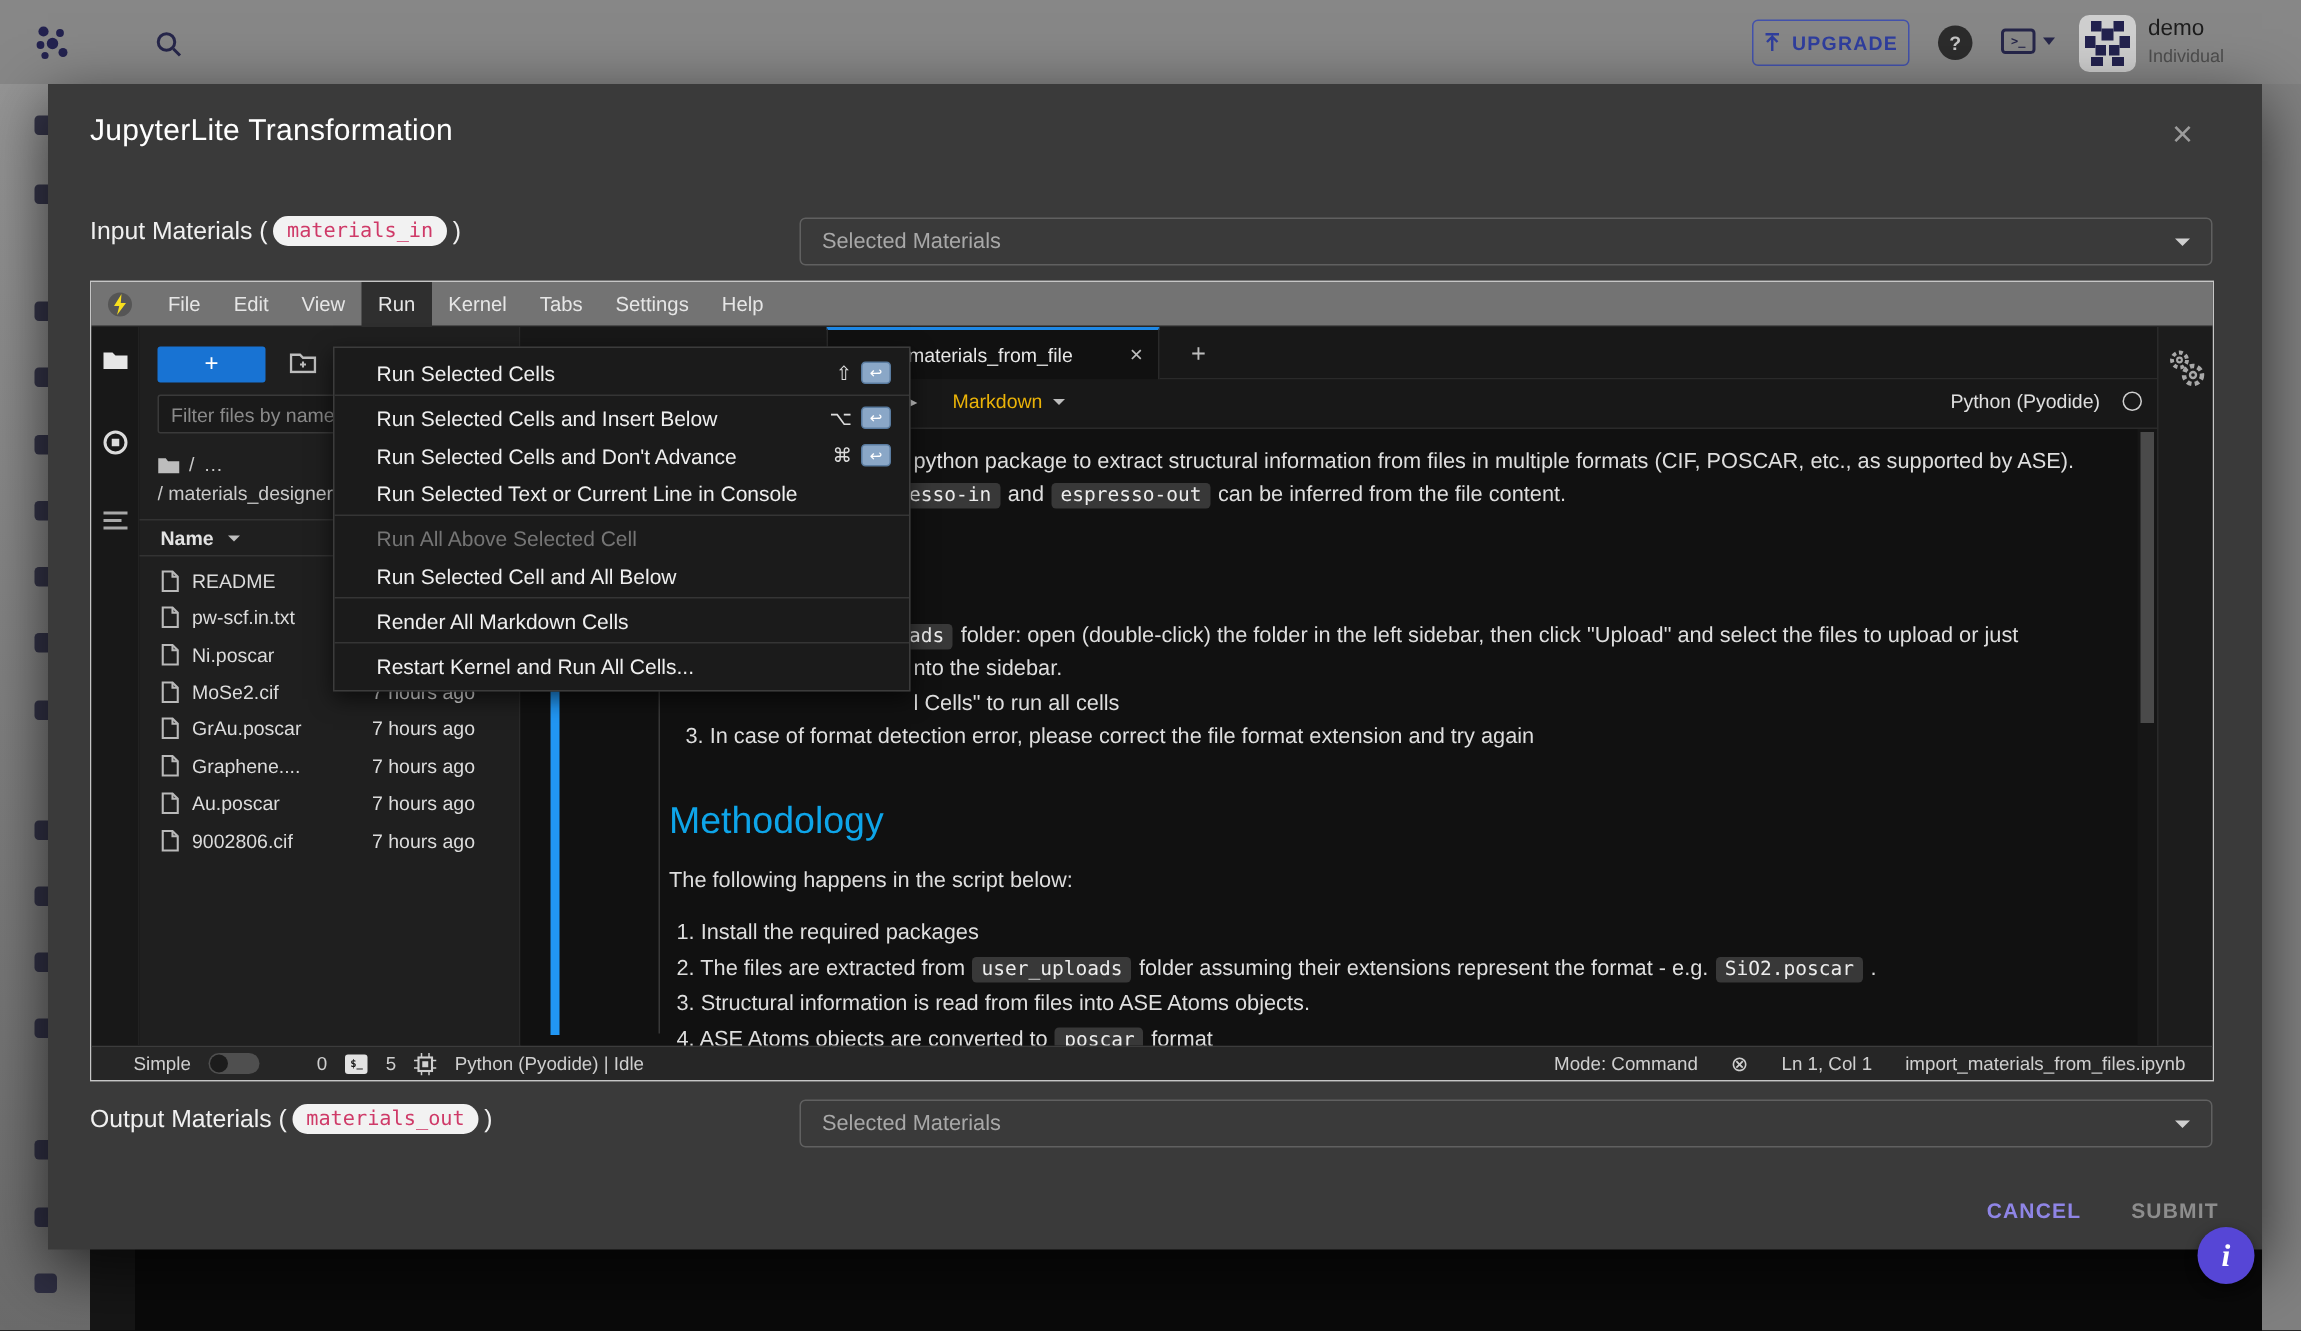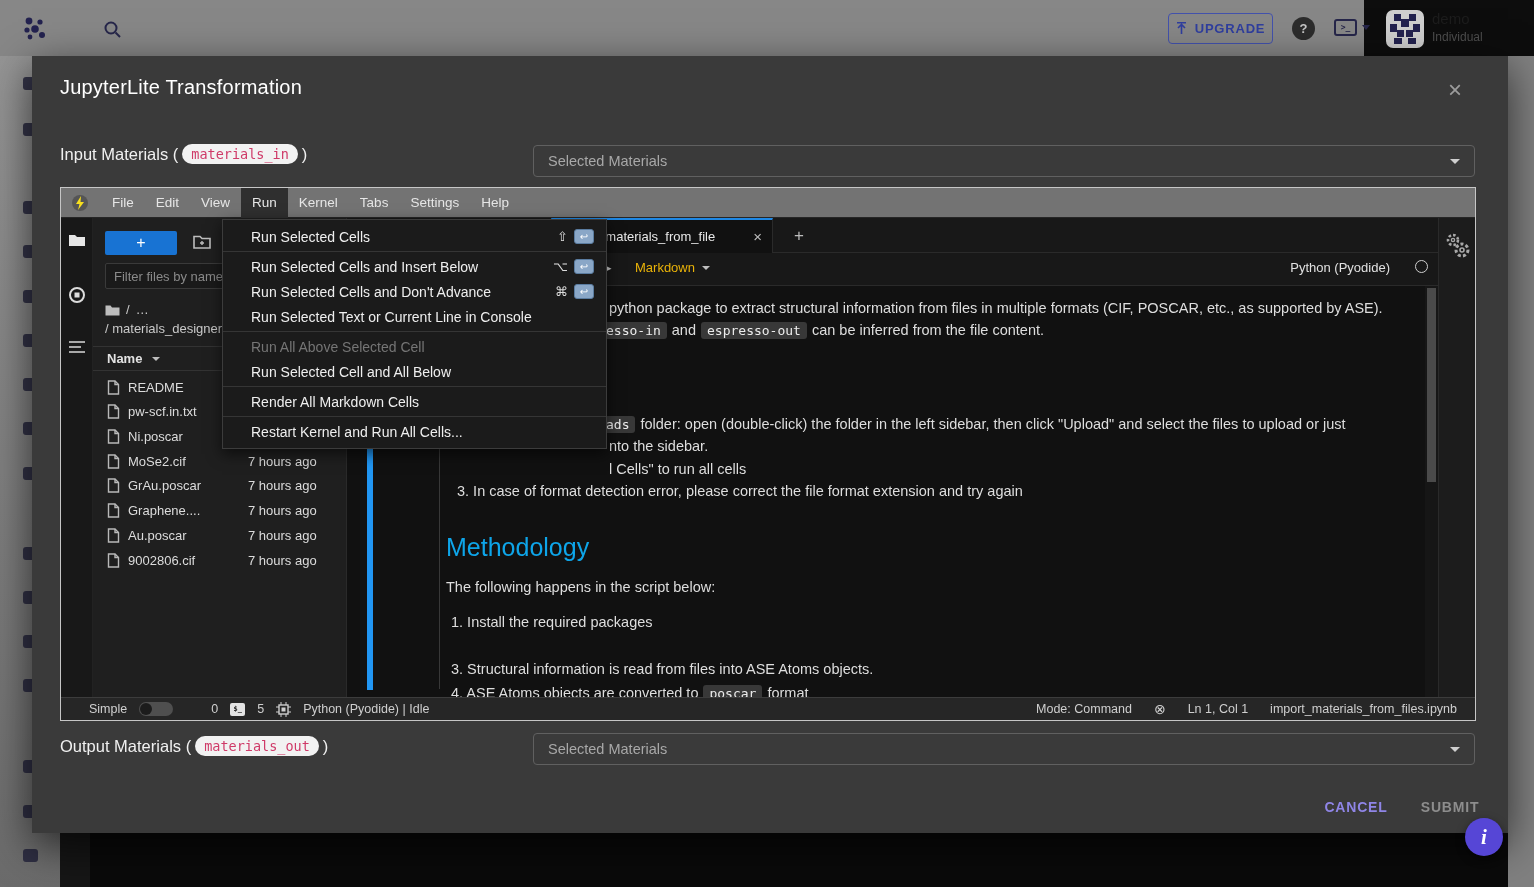--- a/index.html
+++ b/index.html
@@ -1,21 +1,21 @@
 <!DOCTYPE html>
 <html><head>
 <meta charset="utf-8">
 <style>
   *{box-sizing:border-box;margin:0;padding:0}
   body{width:1534px;height:887px;position:relative;overflow:hidden;background:#0d0d0d;
        font-family:"Liberation Sans",sans-serif;-webkit-font-smoothing:antialiased}
   .abs{position:absolute}
 
   
-  .topbar{left:0;top:0;width:1364px;height:56px;background:#878787}
+  .topbar{left:0;top:0;width:1534px;height:56px;background:#878787}
   .side{left:0;top:56px;width:60px;height:831px;background:linear-gradient(180deg,#959595,#6b6b6b)}
   .si{position:absolute;left:23px;width:15px;height:13px;border-radius:3px;background:#24243c;opacity:.85}
   .rstrip{right:0;top:56px;width:26px;height:831px;background:#808080}
   .canvas{left:60px;top:56px;right:26px;bottom:0;background:#161616}
   .canvas-dark{left:90px;top:789px;right:26px;bottom:0;background:#0a0a0a}
   .upgrade{left:1168px;top:13px;width:105px;height:31px;border:1px solid #4352ad;border-radius:4px;
            color:#2f3e9e;font-size:13px;font-weight:bold;letter-spacing:.8px;
            display:flex;align-items:center;justify-content:center;gap:8px;background:transparent}
   .helpbtn{left:1292px;top:17px;width:23px;height:23px;border-radius:50%;background:#2c2c2c;color:#c6c6c6;
            font-size:13px;font-weight:bold;display:flex;align-items:center;justify-content:center}
@@ -79,21 +79,21 @@
         border-left:1px solid #2a2a2a;border-right:1px solid #2a2a2a;display:flex;align-items:center;
         padding:0 10px;color:#e8e8e8;font-size:13px;cursor:pointer}
   .jtab .tlabel{white-space:nowrap;overflow:hidden;flex:1}
   .jtab .tclose{margin-left:6px;color:#bdbdbd;font-size:15px}
   .jnewtab{position:absolute;left:440px;top:6px;width:24px;height:24px;color:#bdbdbd;font-size:17px;
            display:flex;align-items:center;justify-content:center;cursor:pointer}
   .jtoolbar{height:33px;background:#181818;border-bottom:1px solid #2a2a2a;position:relative}
   .runsliver{position:absolute;left:258px;top:7px;color:#cfcfcf;font-size:13px}
   .celltype{position:absolute;left:288px;top:7px;display:flex;align-items:center;gap:7px;color:#eab308;font-size:13px;cursor:pointer}
   .celltype .caret3{width:0;height:0;border-left:4px solid transparent;border-right:4px solid transparent;border-top:4px solid #bdbdbd}
-  .kernel{position:absolute;right:10px;top:7px;display:flex;gap:25px;color:#e0e0e0;font-size:13px}
+  .kernel{position:absolute;right:10px;top:7px;display:flex;align-items:center;gap:15px;color:#e0e0e0;font-size:13px}
   .kcircle{width:13px;height:13px;border-radius:50%;border:1.5px solid #cfcfcf}
   .jcontent{flex:1;position:relative;overflow:hidden;background:#111}
   .cellbar{position:absolute;left:20px;top:6px;width:6px;height:398px;background:#2196f3}
   .cellbox{position:absolute;left:92px;top:6px;right:16px;bottom:8px;border-left:1px solid #383838}
   .ntext{position:absolute;color:#dedede;font-size:14.5px;white-space:nowrap}
   .code{font-family:"DejaVu Sans Mono",monospace;font-size:13px;background:#383838;color:#ececec;
         padding:1px 6px;border-radius:3px;margin:0 5px}
   .nh2{position:absolute;color:#0ea5e9;font-size:25px;font-weight:normal}
   .vtrack{position:absolute;right:0;top:0;bottom:0;width:13px;background:#161616}
   .vthumb{position:absolute;right:2px;top:2px;width:9px;height:194px;background:#4a4a4a}
@@ -102,21 +102,21 @@
            justify-content:space-between;color:#cfcfcf;font-size:12.5px}
   .jsleft{display:flex;align-items:center;gap:12px;padding-left:28px}
   .jsright{display:flex;align-items:center;gap:22px;padding-right:18px}
   .toggle{width:34px;height:14px;border-radius:7px;background:#4f4f4f;position:relative;cursor:pointer}
   .knob{position:absolute;left:1px;top:1px;width:12px;height:12px;border-radius:50%;background:#1c1c1c}
   .termicon{width:15px;height:13px;background:#e3e3e3;border-radius:2px;color:#1a1a1a;font-size:7px;
             font-family:"DejaVu Sans Mono",monospace;display:flex;align-items:center;justify-content:center;font-weight:bold}
   .shieldx{font-size:14px;color:#cfcfcf}
 
   
-  .runmenu{left:190px;top:163px;width:385px;background:#1b1b1b;border:1px solid #3c3c3c;
+  .runmenu{left:190px;top:175px;width:385px;background:#1b1b1b;border:1px solid #3c3c3c;
            box-shadow:0 5px 14px rgba(0,0,0,.6);padding:4px 0;z-index:10}
   .mi{height:25px;display:flex;align-items:center;padding:0 12px 0 28px;color:#efefef;font-size:14px;cursor:pointer}
   .mi .sc{margin-left:auto;display:flex;align-items:center;gap:6px;color:#dcdcdc;font-size:13px}
   .mi.dis{color:#757575}
   .mi.hl{background:#3e3e3e}
   .mdiv{height:1px;background:#353535;margin:2px 0}
   .retkey{display:inline-flex;width:20px;height:15px;border-radius:3px;background:#8aa7c7;border:1px solid #5a7ca0;
           color:#fff;font-size:10px;align-items:center;justify-content:center}
 </style>
 </head>
@@ -359,20 +359,23 @@
           <div class="ntext" style="left:248px;top:130px">
             <span class="code">ads</span><span>folder: open (double-click) the folder in the left sidebar, then click "Upload" and select the files to upload or just</span>
           </div>
           <div class="ntext" style="left:262px;top:152px">nto the sidebar.</div>
           <div class="ntext" style="left:262px;top:175px">l Cells" to run all cells</div>
           <div class="ntext" style="left:110px;top:197px">3. In case of format detection error, please correct the file format extension and try again</div>
 
           <div class="nh2" style="left:99px;top:247px">Methodology</div>
           <div class="ntext" style="left:99px;top:293px">The following happens in the script below:</div>
           <div class="ntext" style="left:104px;top:328px">1. Install the required packages</div>
+          <div class="ntext" style="left:104px;top:352px">
+            <span>2. The files are extracted from</span><span class="code">user_uploads</span><span>folder assuming their extensions represent the format - e.g.</span><span class="code">SiO2.poscar</span><span>.</span>
+          </div>
           <div class="ntext" style="left:104px;top:375px">3. Structural information is read from files into ASE Atoms objects.</div>
           <div class="ntext" style="left:104px;top:399px">
             <span>4. ASE Atoms objects are converted to</span><span class="code">poscar</span><span>format</span>
           </div>
 
           <div class="vtrack">
             <div class="vthumb"></div>
           </div>
         </div>
       </div>

